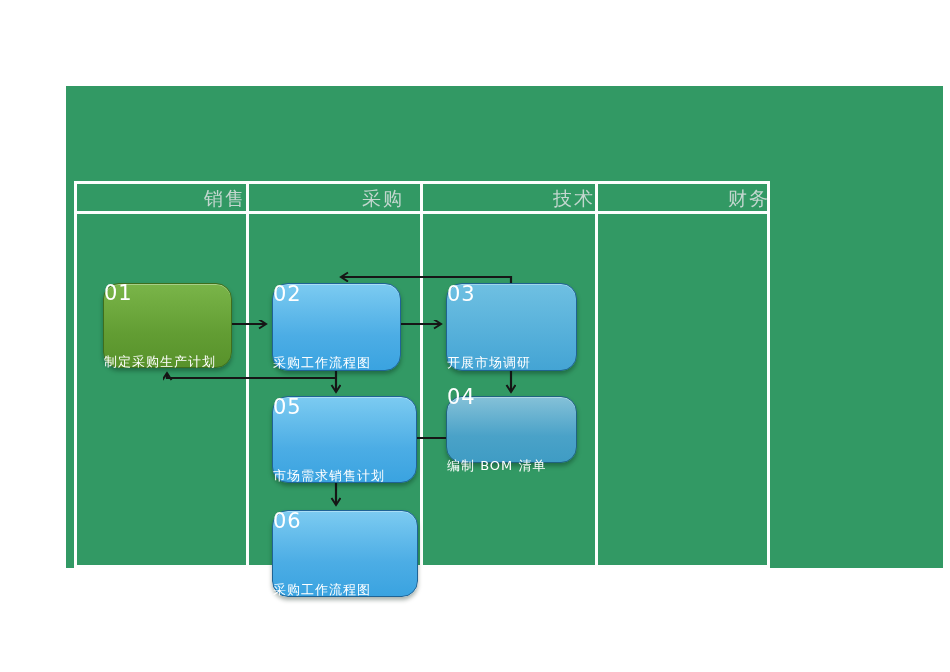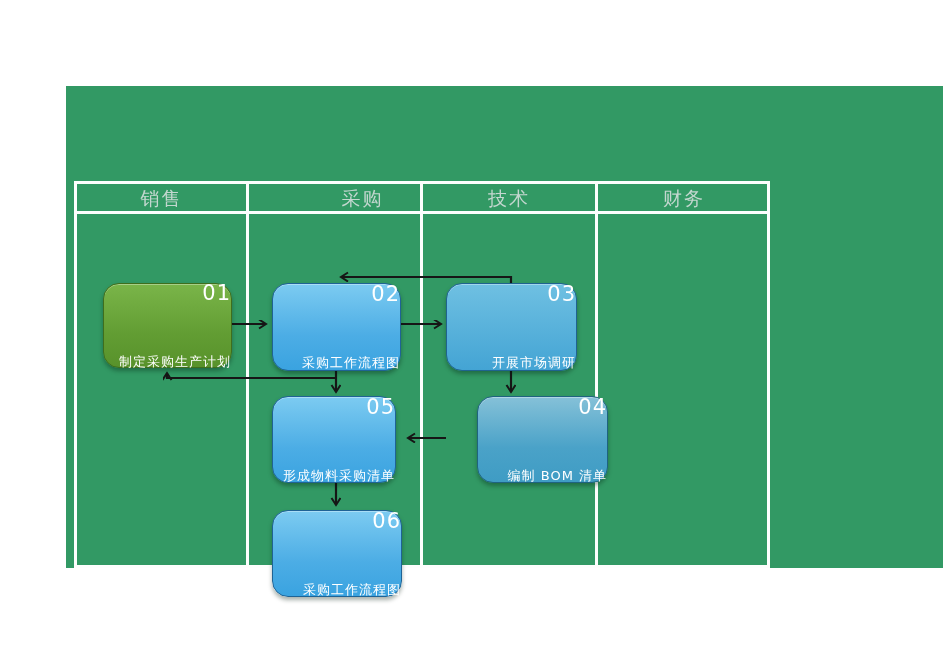--- a/index.html
+++ b/index.html
@@ -10,50 +10,50 @@
   
   #title-row{position:absolute;left:294px;top:100px;height:70px;display:flex;align-items:center;gap:12px;}
   #logo{width:66px;height:66px;}
   #page-title{color:#ffffff;font-size:41px;font-weight:800;letter-spacing:2px;line-height:1;
               text-shadow:0 1px 1px rgba(0,0,0,0.15);}
   
   .wline{position:absolute;background:#fdfefd;}
   #tbl-outer{position:absolute;left:74px;top:181px;width:696px;height:387px;
              border:3px solid #fdfefd;box-sizing:border-box;background:transparent;}
   .lane-label{position:absolute;top:186px;height:24px;color:#c3d7cf;font-size:19px;
-              letter-spacing:2px;text-align:center;line-height:24px;}
+              letter-spacing:2px;text-align:right;line-height:24px;}
   
-  .node{position:absolute;border-radius:16px;color:#ffffff;text-align:right;
+  .node{position:absolute;border-radius:16px;color:#ffffff;text-align:left;
         display:flex;flex-direction:column;justify-content:center;box-sizing:border-box;
         border:1px solid rgba(15,45,30,0.45);
         box-shadow:0 3px 4px rgba(0,30,15,0.35), inset 0 1px 0 rgba(255,255,255,0.35);gap:44px;}
   .node .num{font-size:21px;font-weight:400;letter-spacing:1px;}
   .node .lbl{font-size:13px;margin-top:4px;letter-spacing:1px;}
   .node-green{background:linear-gradient(180deg,#7ab549 0%,#629d33 60%,#58922b 100%);border-color:#3f6e1d;}
   .node-blue{background:linear-gradient(180deg,#7ccbf1 0%,#4cade5 60%,#3aa3e0 100%);border-color:#1f6395;}
-  .node-blue2{background:linear-gradient(180deg,#6fc0e2 0%,#44a4d4 100%);border-color:#1f6390;padding-left:28px;}
+  .node-blue2{background:linear-gradient(180deg,#6fc0e2 0%,#44a4d4 100%);border-color:#1f6390;}
   .node-teal{background:linear-gradient(180deg,#85c1d8 0%,#4aa2c8 60%,#3f9cc4 100%);border-color:#1f6380;}
   #connectors{position:absolute;left:0;top:0;pointer-events:none;}
 </style>
 </head>
 <body>
 
 <div id="stage">
 
   <div id="canvas"></div>
 
 
   <div id="tbl-outer"></div>
   <div class="wline" style="left:74px;top:211px;width:696px;height:3px;"></div>
   <div class="wline" style="left:246px;top:181px;width:3px;height:387px;"></div>
   <div class="wline" style="left:420px;top:181px;width:3px;height:387px;"></div>
   <div class="wline" style="left:595px;top:181px;width:3px;height:387px;"></div>
 
   <div class="lane-label" style="left:77px;width:169px;">销售</div>
-  <div class="lane-label" style="left:249px;width:155px;padding-left:36px;">采购</div>
+  <div class="lane-label" style="left:249px;width:155px;">采购</div>
   <div class="lane-label" style="left:423px;width:172px;">技术</div>
   <div class="lane-label" style="left:598px;width:172px;">财务</div>
 
   <svg id="connectors" width="950" height="672">
     <defs>
       <marker id="ar" markerWidth="12" markerHeight="12" refX="8" refY="4.5" orient="auto" markerUnits="userSpaceOnUse">
         <path d="M1,0 L8,4.5 L1,9" fill="none" stroke="#161616" stroke-width="2"></path>
       </marker>
     </defs>
     <g stroke="#161616" stroke-width="2.2" fill="none">
@@ -66,38 +66,38 @@
       <path d="M446,438 L408,438" marker-end="url(#ar)"></path>
       <path d="M336,483 L336,505" marker-end="url(#ar)"></path>
     </g>
   </svg>
 
   <div class="node node-green" style="left:103px;top:283px;width:129px;height:85px;">
     <div class="num">01</div>
     <div class="lbl">制定采购生产计划</div>
   </div>
 
-  <div class="node node-blue" style="left:272px;top:283px;width:129px;height:88px;padding-left:6px;">
+  <div class="node node-blue" style="left:272px;top:283px;width:129px;height:88px;">
     <div class="num">02</div>
     <div class="lbl">采购工作流程图</div>
   </div>
 
   <div class="node node-blue2" style="left:446px;top:283px;width:131px;height:88px;">
     <div class="num">03</div>
     <div class="lbl">开展市场调研</div>
   </div>
 
-  <div class="node node-teal" style="left:446px;top:396px;width:131px;height:87px;margin-left:31px;">
+  <div class="node node-teal" style="left:446px;top:396px;width:131px;height:67px;">
     <div class="num">04</div>
     <div class="lbl">编制 BOM 清单</div>
   </div>
 
-  <div class="node node-blue" style="left:272px;top:396px;width:124px;height:87px;">
+  <div class="node node-blue" style="left:272px;top:396px;width:145px;height:87px;">
     <div class="num">05</div>
-    <div class="lbl">形成物料采购清单</div>
+    <div class="lbl">市场需求销售计划</div>
   </div>
 
-  <div class="node node-blue" style="left:272px;top:510px;width:130px;height:87px;">
+  <div class="node node-blue" style="left:272px;top:510px;width:146px;height:87px;">
     <div class="num">06</div>
     <div class="lbl">采购工作流程图</div>
   </div>
 
 </div>
 
 </body></html>

